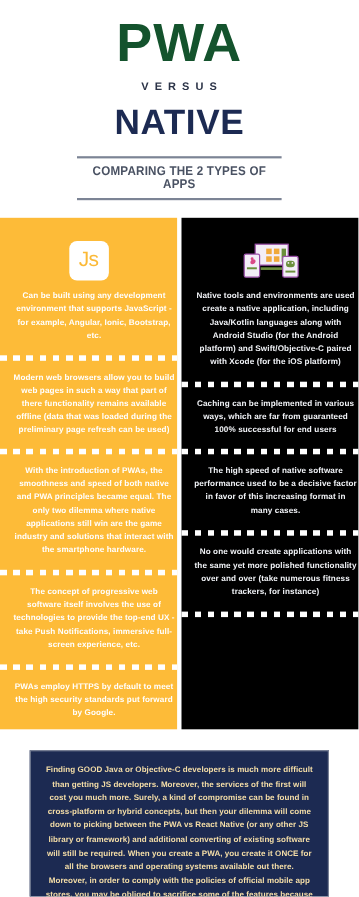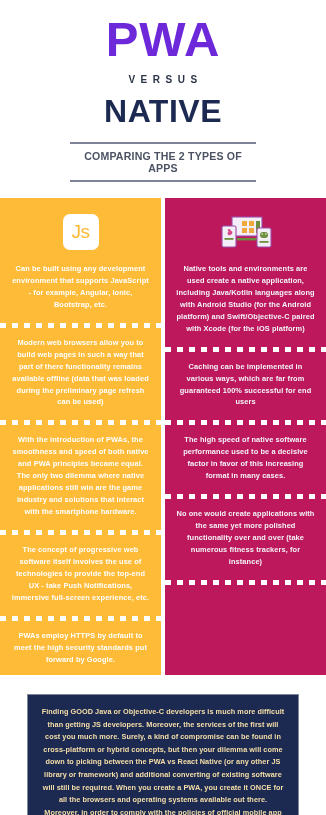--- a/index.html
+++ b/index.html
@@ -15,21 +15,21 @@
     width:326px;
     padding-top:14px;
     text-align:center;
     background:#ffffff;
   }
   .title-pwa{
     font-family:"Liberation Sans", sans-serif;
     font-size:49px;
     font-weight:bold;
     letter-spacing:1px;
-    color:#6d28d9;
+    color:#14532d;
     line-height:1.05;
   }
   .title-versus{
     font-family:"Liberation Sans", sans-serif;
     font-size:10px;
     font-weight:bold;
     letter-spacing:5.5px;
     color:#2b3347;
     margin-top:9px;
     margin-left:5px;
@@ -71,40 +71,40 @@
   }
   .col{
     position:relative;
   }
   .col-pwa{
     width:161px;
     background:#fdbb38;
   }
   .col-native{
     width:161px;
-    background:#be185d;
+    background:#000000;
     margin-left:4px;
   }
   .cell{
-    padding:9px 11px 9px 11px;
+    padding:9px 1px 9px 11px;
     text-align:center;
     color:#ffffff;
     font-size:7.4px;
     line-height:1.62;
     font-weight:bold;
     letter-spacing:0.1px;
   }
   .cell-native{ color:#f2f4f8; }
 
   .icon-cell{
     padding-top:21px;
     padding-bottom:4px;
     display:flex;
     justify-content:center;
-    align-items:flex-end;
+    align-items:flex-start;
     height:56px;
   }
 
   
   .js-logo{
     width:36px;height:36px;
     background:#ffffff;
     border-radius:7px;
     display:flex;align-items:center;justify-content:center;
     font-family:"Liberation Sans", sans-serif;

